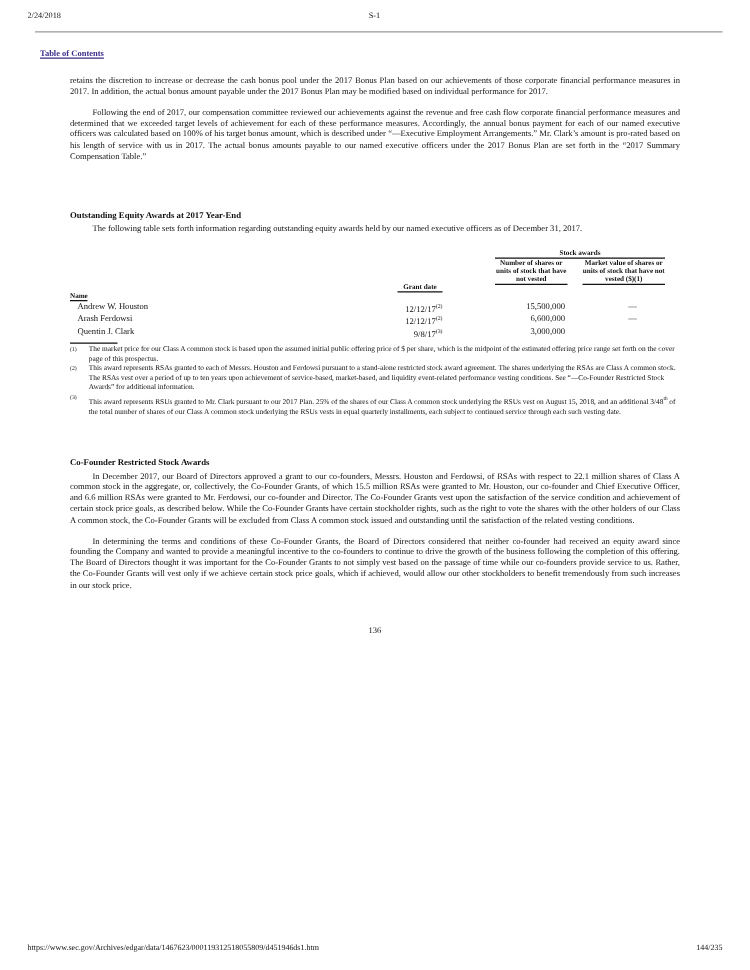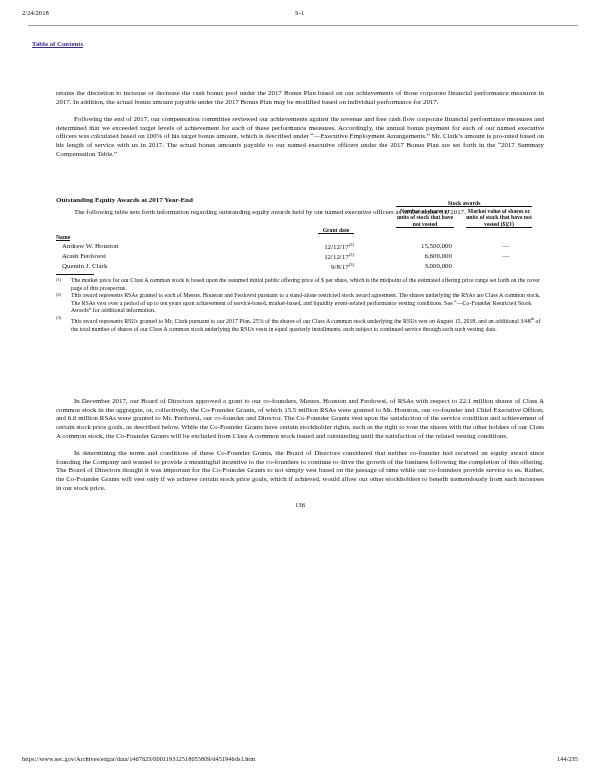--- a/index.html
+++ b/index.html
@@ -3,21 +3,21 @@
 <meta charset="utf-8">
 <style>
   html, body { margin: 0; padding: 0; background: #ffffff; }
   body { width: 600px; height: 776px; position: relative; overflow: hidden;
          font-family: "Liberation Serif", serif; color: #111; }
   .hdr { position: absolute; top: 9px; left: 22px; right: 22px; height: 14px; font-size: 6.6px; }
   .hdr .date { position: absolute; left: 0; top: 0; }
   .hdr .doc { position: absolute; left: 273px; top: 0; }
   .rule { position: absolute; top: 25px; left: 28px; width: 550px; height: 1px; background: #999; }
   .toc { position: absolute; top: 40px; left: 32px; font-size: 6.8px; font-weight: bold; color: #3a2e8c; text-decoration: underline; cursor: pointer; }
-  .content { position: absolute; left: 56px; width: 488px; font-size: 6.85px; line-height: 8.7px; margin-top: 28px; }
+  .content { position: absolute; left: 56px; width: 488px; font-size: 6.85px; line-height: 8.7px; }
   p { margin: 0; text-align: justify; }
   .indent { text-indent: 18px; }
   h3 { margin: 0; font-size: 7px; font-weight: bold; }
   .table { position: absolute; top: 200px; left: 56px; width: 490px; font-size: 6.9px; }
   .th { position: absolute; font-weight: bold; font-size: 5.7px; line-height: 6.3px; text-align: center; }
   .ul { border-bottom: 0.8px solid #111; }
   .row { position: absolute; left: 0; width: 490px; height: 10px; }
   .row .name { position: absolute; left: 6px; }
   .row .gd { position: absolute; left: 234px; width: 64px; text-align: right; }
   .row .gd sup, .fnmark { font-size: 4.6px; vertical-align: super; }
@@ -91,20 +91,21 @@
     <span class="mk">(2)</span>
     <span>This award represents RSAs granted to each of Messrs. Houston and Ferdowsi pursuant to a stand-alone restricted stock award agreement. The shares underlying the RSAs are Class A common stock. The RSAs vest over a period of up to ten years upon achievement of service-based, market-based, and liquidity event-related performance vesting conditions. See “—Co-Founder Restricted Stock Awards” for additional information.</span>
   </div>
   <div class="fn">
     <span class="mk">(3)</span>
     <span>This award represents RSUs granted to Mr. Clark pursuant to our 2017 Plan. 25% of the shares of our Class A common stock underlying the RSUs vest on August 15, 2018, and an additional 3/48</span><sup>th</sup><span> of the total number of shares of our Class A common stock underlying the RSUs vests in equal quarterly installments, each subject to continued service through each such vesting date.</span>
   </div>
 </div>
 
 <div class="content" style="top:366px;">
+  <h3>Co-Founder Restricted Stock Awards</h3>
   <p class="indent" style="margin-top:3px;">In December 2017, our Board of Directors approved a grant to our co-founders, Messrs. Houston and Ferdowsi, of RSAs with respect to 22.1 million shares of Class A common stock in the aggregate, or, collectively, the Co-Founder Grants, of which 15.5 million RSAs were granted to Mr. Houston, our co-founder and Chief Executive Officer, and 6.6 million RSAs were granted to Mr. Ferdowsi, our co-founder and Director. The Co-Founder Grants vest upon the satisfaction of the service condition and achievement of certain stock price goals, as described below. While the Co-Founder Grants have certain stockholder rights, such as the right to vote the shares with the other holders of our Class A common stock, the Co-Founder Grants will be excluded from Class A common stock issued and outstanding until the satisfaction of the related vesting conditions.</p>
   <p class="indent" style="margin-top:8.5px;">In determining the terms and conditions of these Co-Founder Grants, the Board of Directors considered that neither co-founder had received an equity award since founding the Company and wanted to provide a meaningful incentive to the co-founders to continue to drive the growth of the business following the completion of this offering. The Board of Directors thought it was important for the Co-Founder Grants to not simply vest based on the passage of time while our co-founders provide service to us. Rather, the Co-Founder Grants will vest only if we achieve certain stock price goals, which if achieved, would allow our other stockholders to benefit tremendously from such increases in our stock price.</p>
 </div>
 
 <div class="pageno">136</div>
 
 <div class="footer">
   <span class="url">https://www.sec.gov/Archives/edgar/data/1467623/000119312518055809/d451946ds1.htm</span>
   <span class="pg">144/235</span>
 </div>

